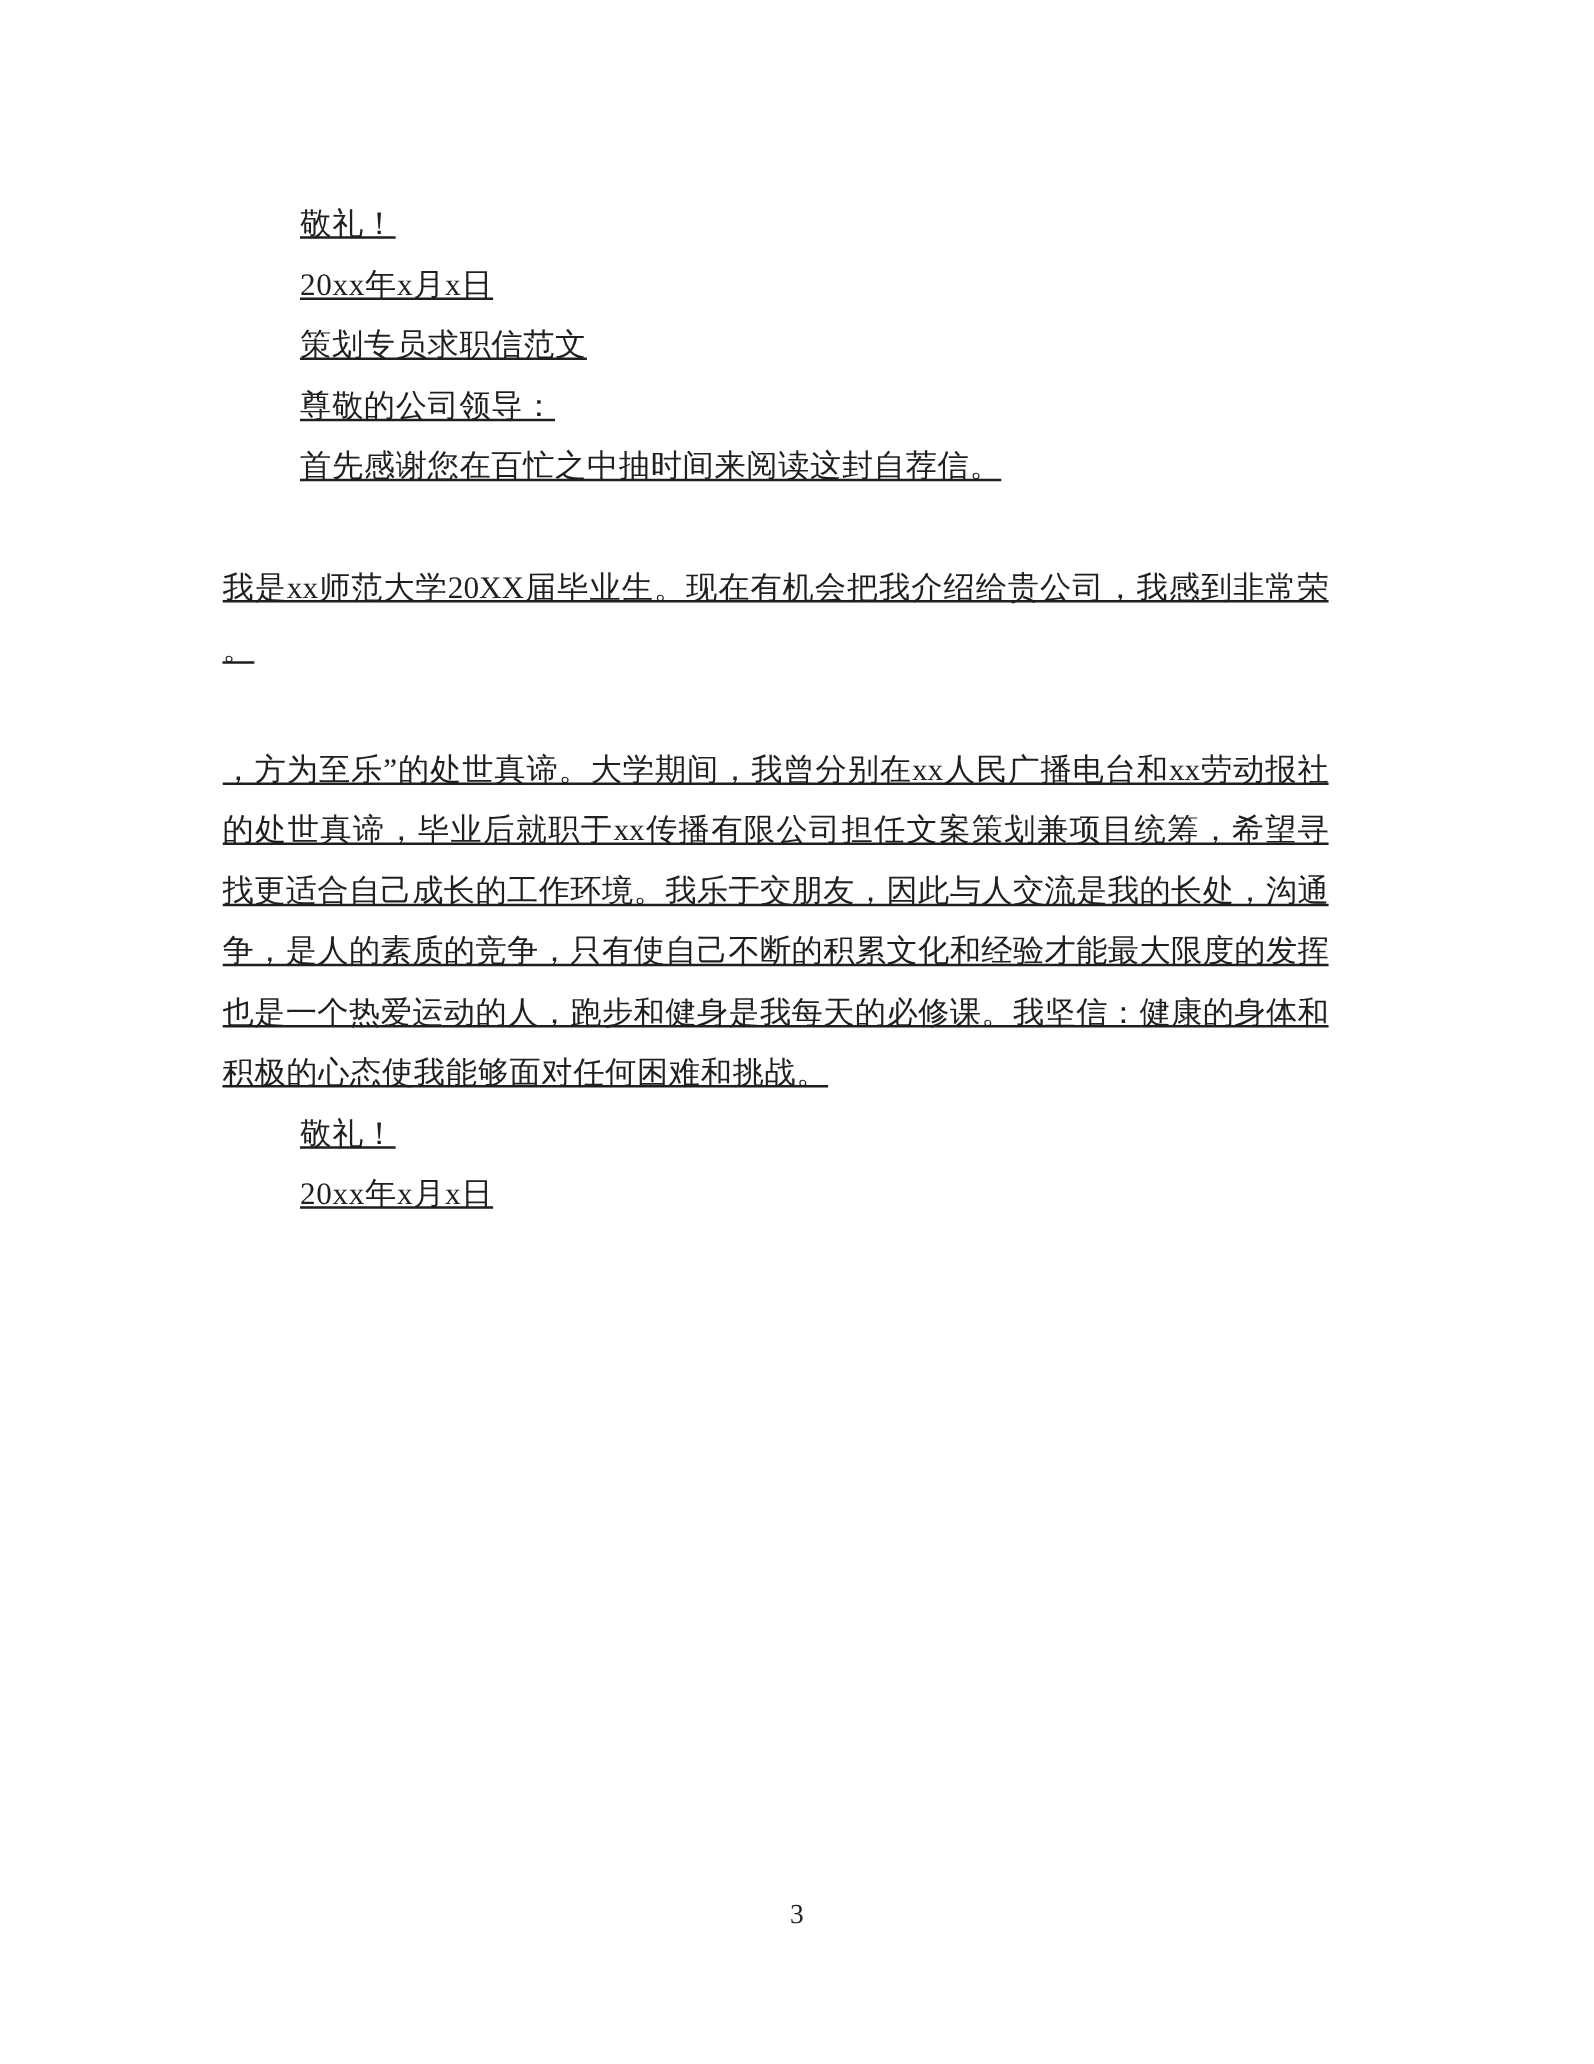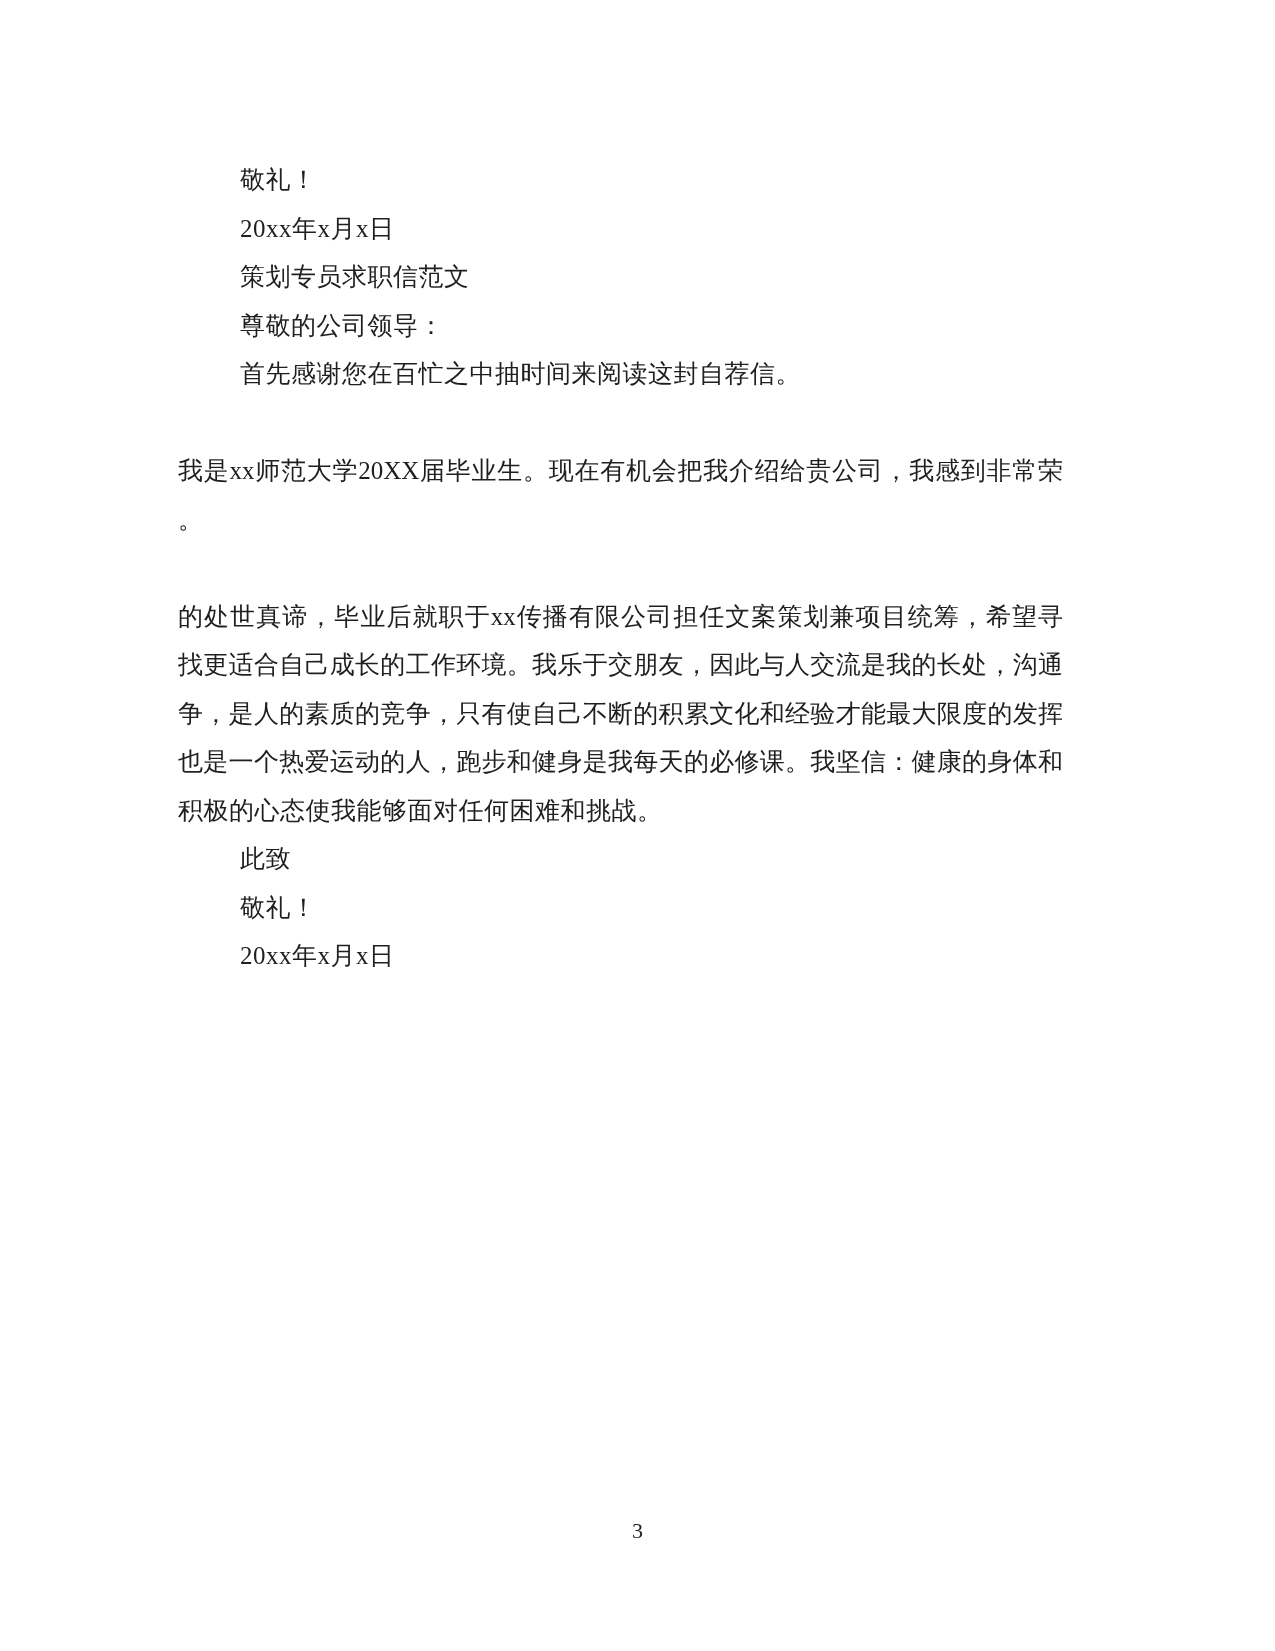--- a/index.html
+++ b/index.html
@@ -21,20 +21,21 @@
     left: 178px;
     top: 156px;
     width: 885px;
     font-size: 25px;
   }
   .line {
     height: 48.5px;
     line-height: 48.5px;
     white-space: nowrap;
     letter-spacing: 0.5px;
+    text-decoration: underline;
   }
   .line.indent {
     padding-left: 62px;
   }
   .line.justify {
     white-space: normal;
     text-align: justify;
     text-align-last: justify;
     overflow: hidden;
     letter-spacing: 0px;
@@ -60,23 +61,23 @@
   <div class="doc">
     <div class="line indent">敬礼！</div>
     <div class="line indent">20xx年x月x日</div>
     <div class="line indent">策划专员求职信范文</div>
     <div class="line indent">尊敬的公司领导：</div>
     <div class="line indent">首先感谢您在百忙之中抽时间来阅读这封自荐信。</div>
     <div class="line blank"></div>
     <div class="line justify">我是xx师范大学20XX届毕业生。现在有机会把我介绍给贵公司，我感到非常荣幸</div>
     <div class="line">。</div>
     <div class="line blank"></div>
+    <div class="line justify">，方为至乐”的处世真谛。大学期间，我曾分别在xx人民广播电台和xx劳动报社</div>
     <div class="line justify">的处世真谛，毕业后就职于xx传播有限公司担任文案策划兼项目统筹，希望寻</div>
     <div class="line justify">找更适合自己成长的工作环境。我乐于交朋友，因此与人交流是我的长处，沟通</div>
     <div class="line justify">争，是人的素质的竞争，只有使自己不断的积累文化和经验才能最大限度的发挥</div>
     <div class="line justify">也是一个热爱运动的人，跑步和健身是我每天的必修课。我坚信：健康的身体和</div>
     <div class="line">积极的心态使我能够面对任何困难和挑战。</div>
-    <div class="line indent">此致</div>
     <div class="line indent">敬礼！</div>
     <div class="line indent">20xx年x月x日</div>
   </div>
   <div class="page-number">3</div>
 </div>
 
 </body></html>

